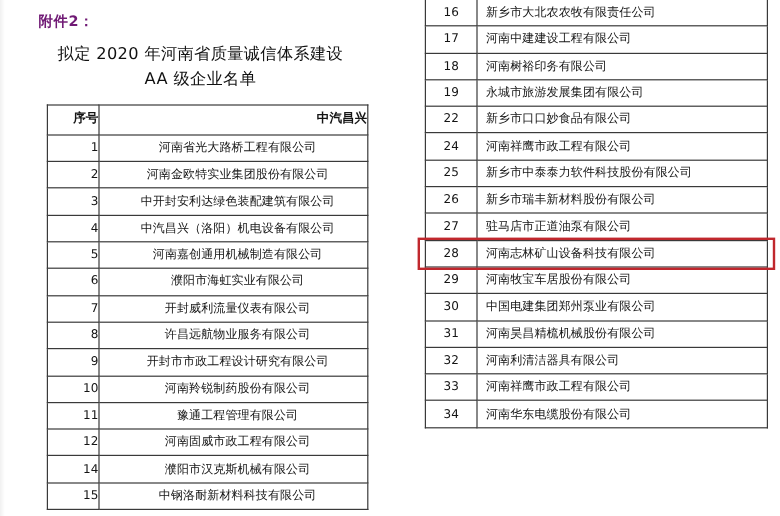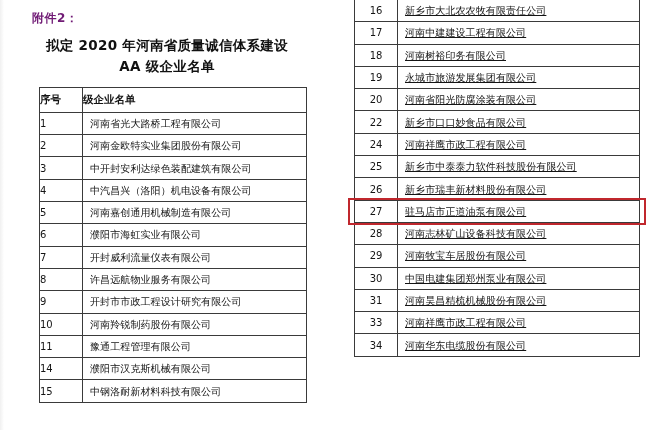--- a/index.html
+++ b/index.html
@@ -33,21 +33,21 @@
   .attachment-label {
     font-size: 12px;
     font-weight: bold;
     color: #701a75;
     letter-spacing: 0.5px;
     margin: 0 0 8px 0;
   }
   .doc-title {
     text-align: center;
     font-size: 13.5px;
-    font-weight: bold;
+    font-weight: normal;
     color: #111111;
     line-height: 1.55;
     margin: 0 18px 10px 6px;
     letter-spacing: 0.3px;
   }
   .doc-title .line2 {
     display: block;
   }
   table.list {
     border-collapse: collapse;
@@ -55,35 +55,35 @@
     margin: 0 auto;
     table-layout: fixed;
   }
   table.list td, table.list th {
     border: 1px solid #3a3a3a;
     font-size: 10px;
     color: #141414;
     padding: 0;
     height: 21.3px;
     line-height: 1.1;
-    text-align: left;
+    text-align: right;
     vertical-align: middle;
     overflow: hidden;
     white-space: nowrap;
   }
   table.list th {
     font-weight: bold;
     font-size: 10.5px;
     height: 24px;
   }
   table.list td.num, table.list th.num {
     width: 42px;
   }
   table.list td.name {
-    text-align: left;
+    text-align: center;
     padding-left: 7px;
     letter-spacing: 0.1px;
   }
   
   .right-col {
     position: absolute;
     left: 338px;
     top: 0;
     width: 320px;
     height: 430px;
@@ -110,21 +110,20 @@
     overflow: hidden;
     white-space: nowrap;
   }
   table.list-right td.num {
     width: 42px;
   }
   table.list-right td.name {
     text-align: left;
     padding-left: 7px;
     letter-spacing: 0.1px;
-    text-decoration: underline;
   }
   
   .highlight-box {
     position: absolute;
     border: 2.5px solid #c0272d;
     box-sizing: border-box;
     pointer-events: none;
     left: 10px;
     top: 208px;
     width: 298px;
@@ -148,21 +147,21 @@
   <div class="left-col">
     <div class="attachment-label">附件2：</div>
     <div class="doc-title">
       <span class="line1">拟定 2020 年河南省质量诚信体系建设</span>
       <span class="line2">AA 级企业名单</span>
     </div>
     <table class="list">
       <thead>
         <tr>
           <th class="num">序号</th>
-          <th>级企业名单</th>
+          <th>中汽昌兴</th>
         </tr>
       </thead>
       <tbody id="left-body">
           <tr>
             <td class="num">1</td>
             <td class="name">河南省光大路桥工程有限公司</td>
           </tr>
           <tr>
             <td class="num">2</td>
             <td class="name">河南金欧特实业集团股份有限公司</td>
@@ -197,20 +196,24 @@
           </tr>
           <tr>
             <td class="num">10</td>
             <td class="name">河南羚锐制药股份有限公司</td>
           </tr>
           <tr>
             <td class="num">11</td>
             <td class="name">豫通工程管理有限公司</td>
           </tr>
           <tr>
+            <td class="num">12</td>
+            <td class="name">河南固威市政工程有限公司</td>
+          </tr>
+          <tr>
             <td class="num">14</td>
             <td class="name">濮阳市汉克斯机械有限公司</td>
           </tr>
           <tr>
             <td class="num">15</td>
             <td class="name">中钢洛耐新材料科技有限公司</td>
           </tr>
         </tbody>
     </table>
   </div>
@@ -228,24 +231,20 @@
           </tr>
           <tr>
             <td class="num">18</td>
             <td class="name">河南树裕印务有限公司</td>
           </tr>
           <tr>
             <td class="num">19</td>
             <td class="name">永城市旅游发展集团有限公司</td>
           </tr>
           <tr>
-            <td class="num">20</td>
-            <td class="name">河南省阳光防腐涂装有限公司</td>
-          </tr>
-          <tr>
             <td class="num">22</td>
             <td class="name">新乡市口口妙食品有限公司</td>
           </tr>
           <tr>
             <td class="num">24</td>
             <td class="name">河南祥鹰市政工程有限公司</td>
           </tr>
           <tr>
             <td class="num">25</td>
             <td class="name">新乡市中泰泰力软件科技股份有限公司</td>
@@ -266,20 +265,24 @@
             <td class="num">29</td>
             <td class="name">河南牧宝车居股份有限公司</td>
           </tr>
           <tr>
             <td class="num">30</td>
             <td class="name">中国电建集团郑州泵业有限公司</td>
           </tr>
           <tr>
             <td class="num">31</td>
             <td class="name">河南昊昌精梳机械股份有限公司</td>
+          </tr>
+          <tr>
+            <td class="num">32</td>
+            <td class="name">河南利清洁器具有限公司</td>
           </tr>
           <tr>
             <td class="num">33</td>
             <td class="name">河南祥鹰市政工程有限公司</td>
           </tr>
           <tr>
             <td class="num">34</td>
             <td class="name">河南华东电缆股份有限公司</td>
           </tr>
         </tbody>

